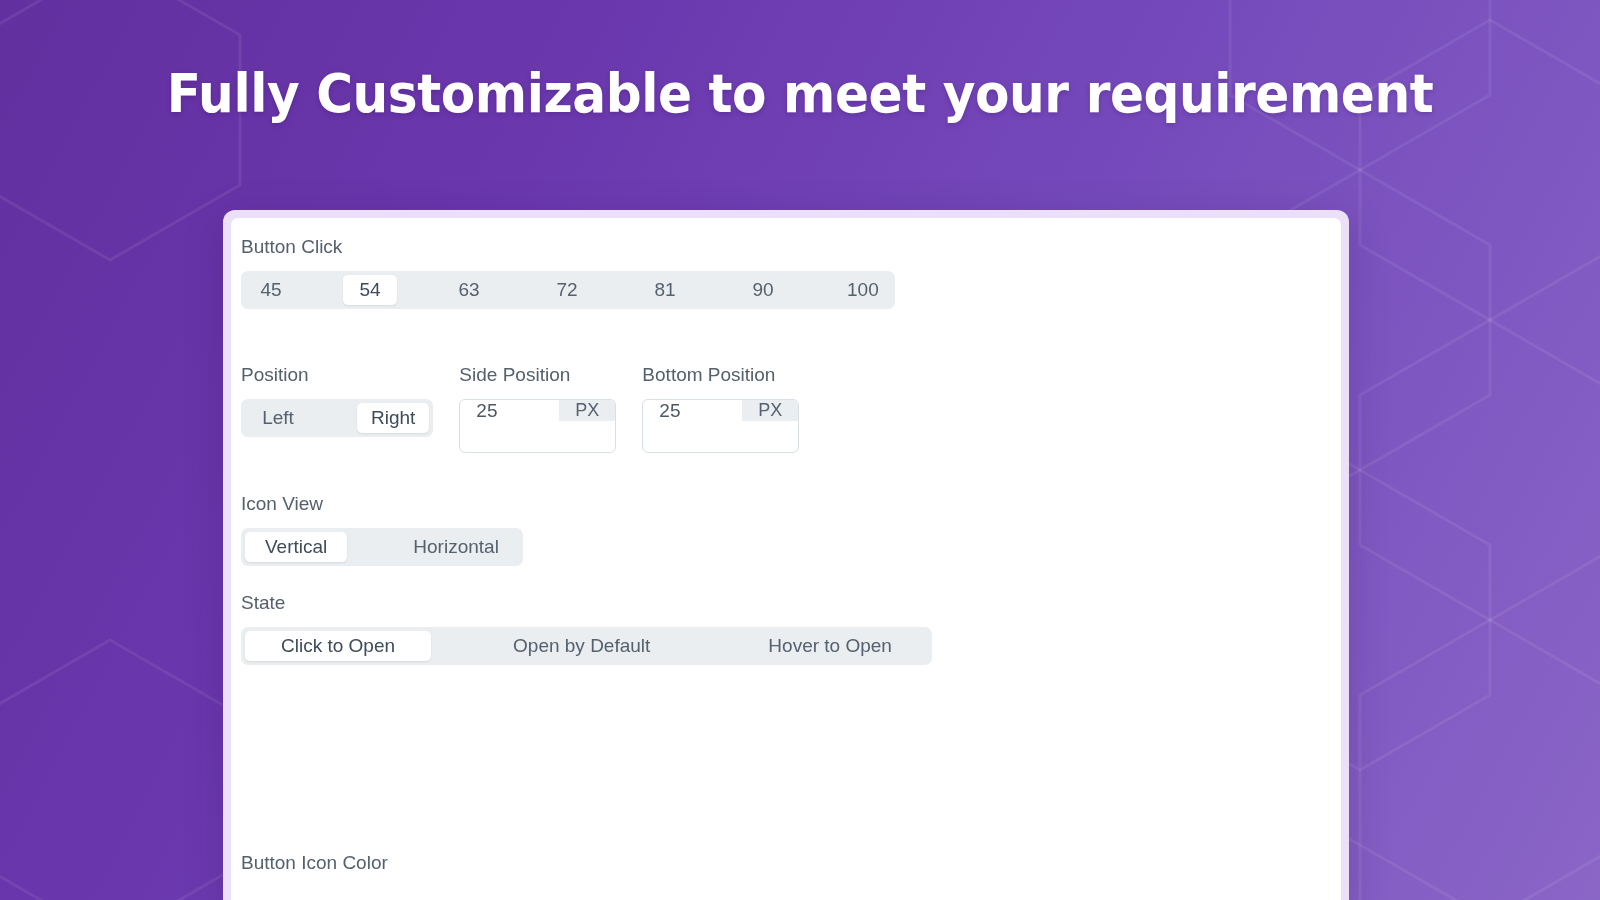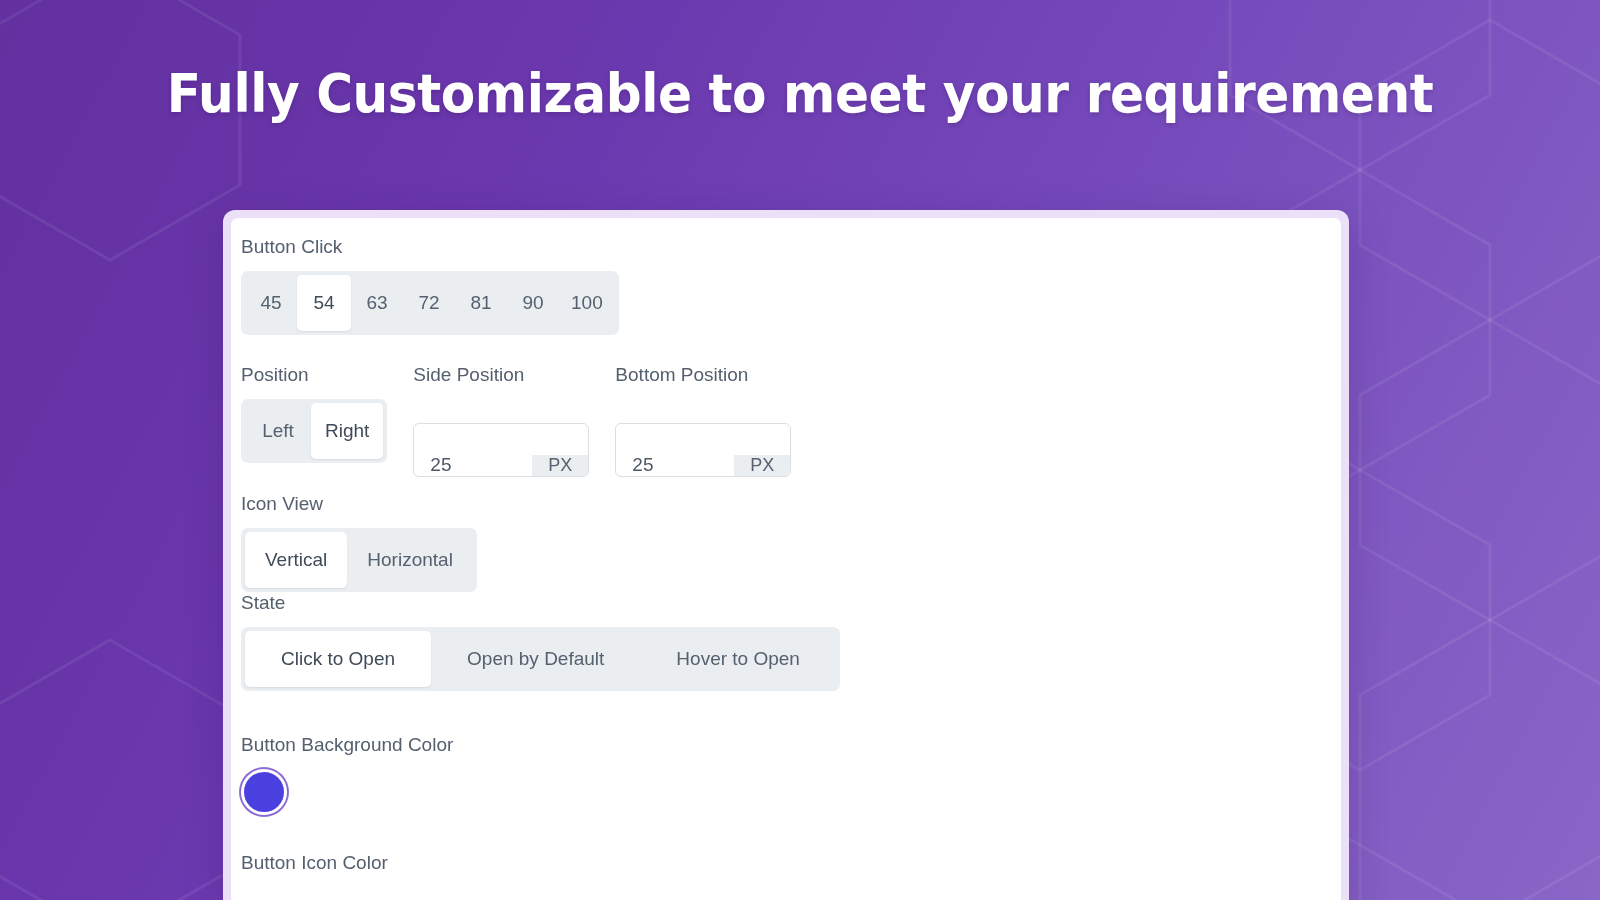--- a/index.html
+++ b/index.html
@@ -62,21 +62,22 @@
     white-space: nowrap;
   }
 
   
   .seg {
     display: inline-flex;
     align-items: stretch;
     background: #eaeef1;
     border-radius: 7px;
     padding: 4px;
-    height: 64px;
+    height: 38px;
+    gap: 46px;
   }
   .seg-item {
     display: flex;
     align-items: center;
     justify-content: center;
     color: #55616f;
     font-size: 19px;
     border-radius: 5px;
     padding: 0 18px;
     white-space: nowrap;
@@ -92,27 +93,26 @@
   }
   .seg.sizes .seg-item { min-width: 52px; padding: 0 12px; }
   .seg.sizes .seg-item.selected { min-width: 54px; }
   .seg.pos .seg-item { min-width: 66px; padding: 0 14px; }
   .seg.iconview .seg-item { padding: 0 20px; }
   .seg.state .seg-item { padding: 0 36px; }
 
   
   .unit-input {
     display: inline-flex;
-    align-items: flex-end;
-    width: 176px; height: 54px;
+    align-items: flex-start;
+    width: 157px; height: 54px;
     background: #ffffff;
     border: 1px solid #d8dfe5;
     border-radius: 6px;
     overflow: hidden;
-    margin-top: 24px;
   }
   .unit-input .val {
     flex: 1;
     display: flex;
     align-items: center;
     padding-left: 16px;
     color: #4c5866;
     font-size: 19px;
     background: transparent;
     border: none;
@@ -229,24 +229,20 @@
 
       <div class="field r-state">
         <div class="field-label">State</div>
         <div class="seg state">
           <button class="seg-item selected">Click to Open</button>
           <button class="seg-item">Open by Default</button>
           <button class="seg-item">Hover to Open</button>
         </div>
       </div>
 
-      <div class="field r-bgcolor">
-        <div class="field-label">Button Background Color</div>
-        <div class="swatch" style="background: rgb(75, 64, 224);"></div>
-      </div>
 
       <div class="field r-iconcolor">
         <div class="field-label">Button Icon Color</div>
       </div>
 
     </div>
   </div>
 </div>
 
 </body></html>

